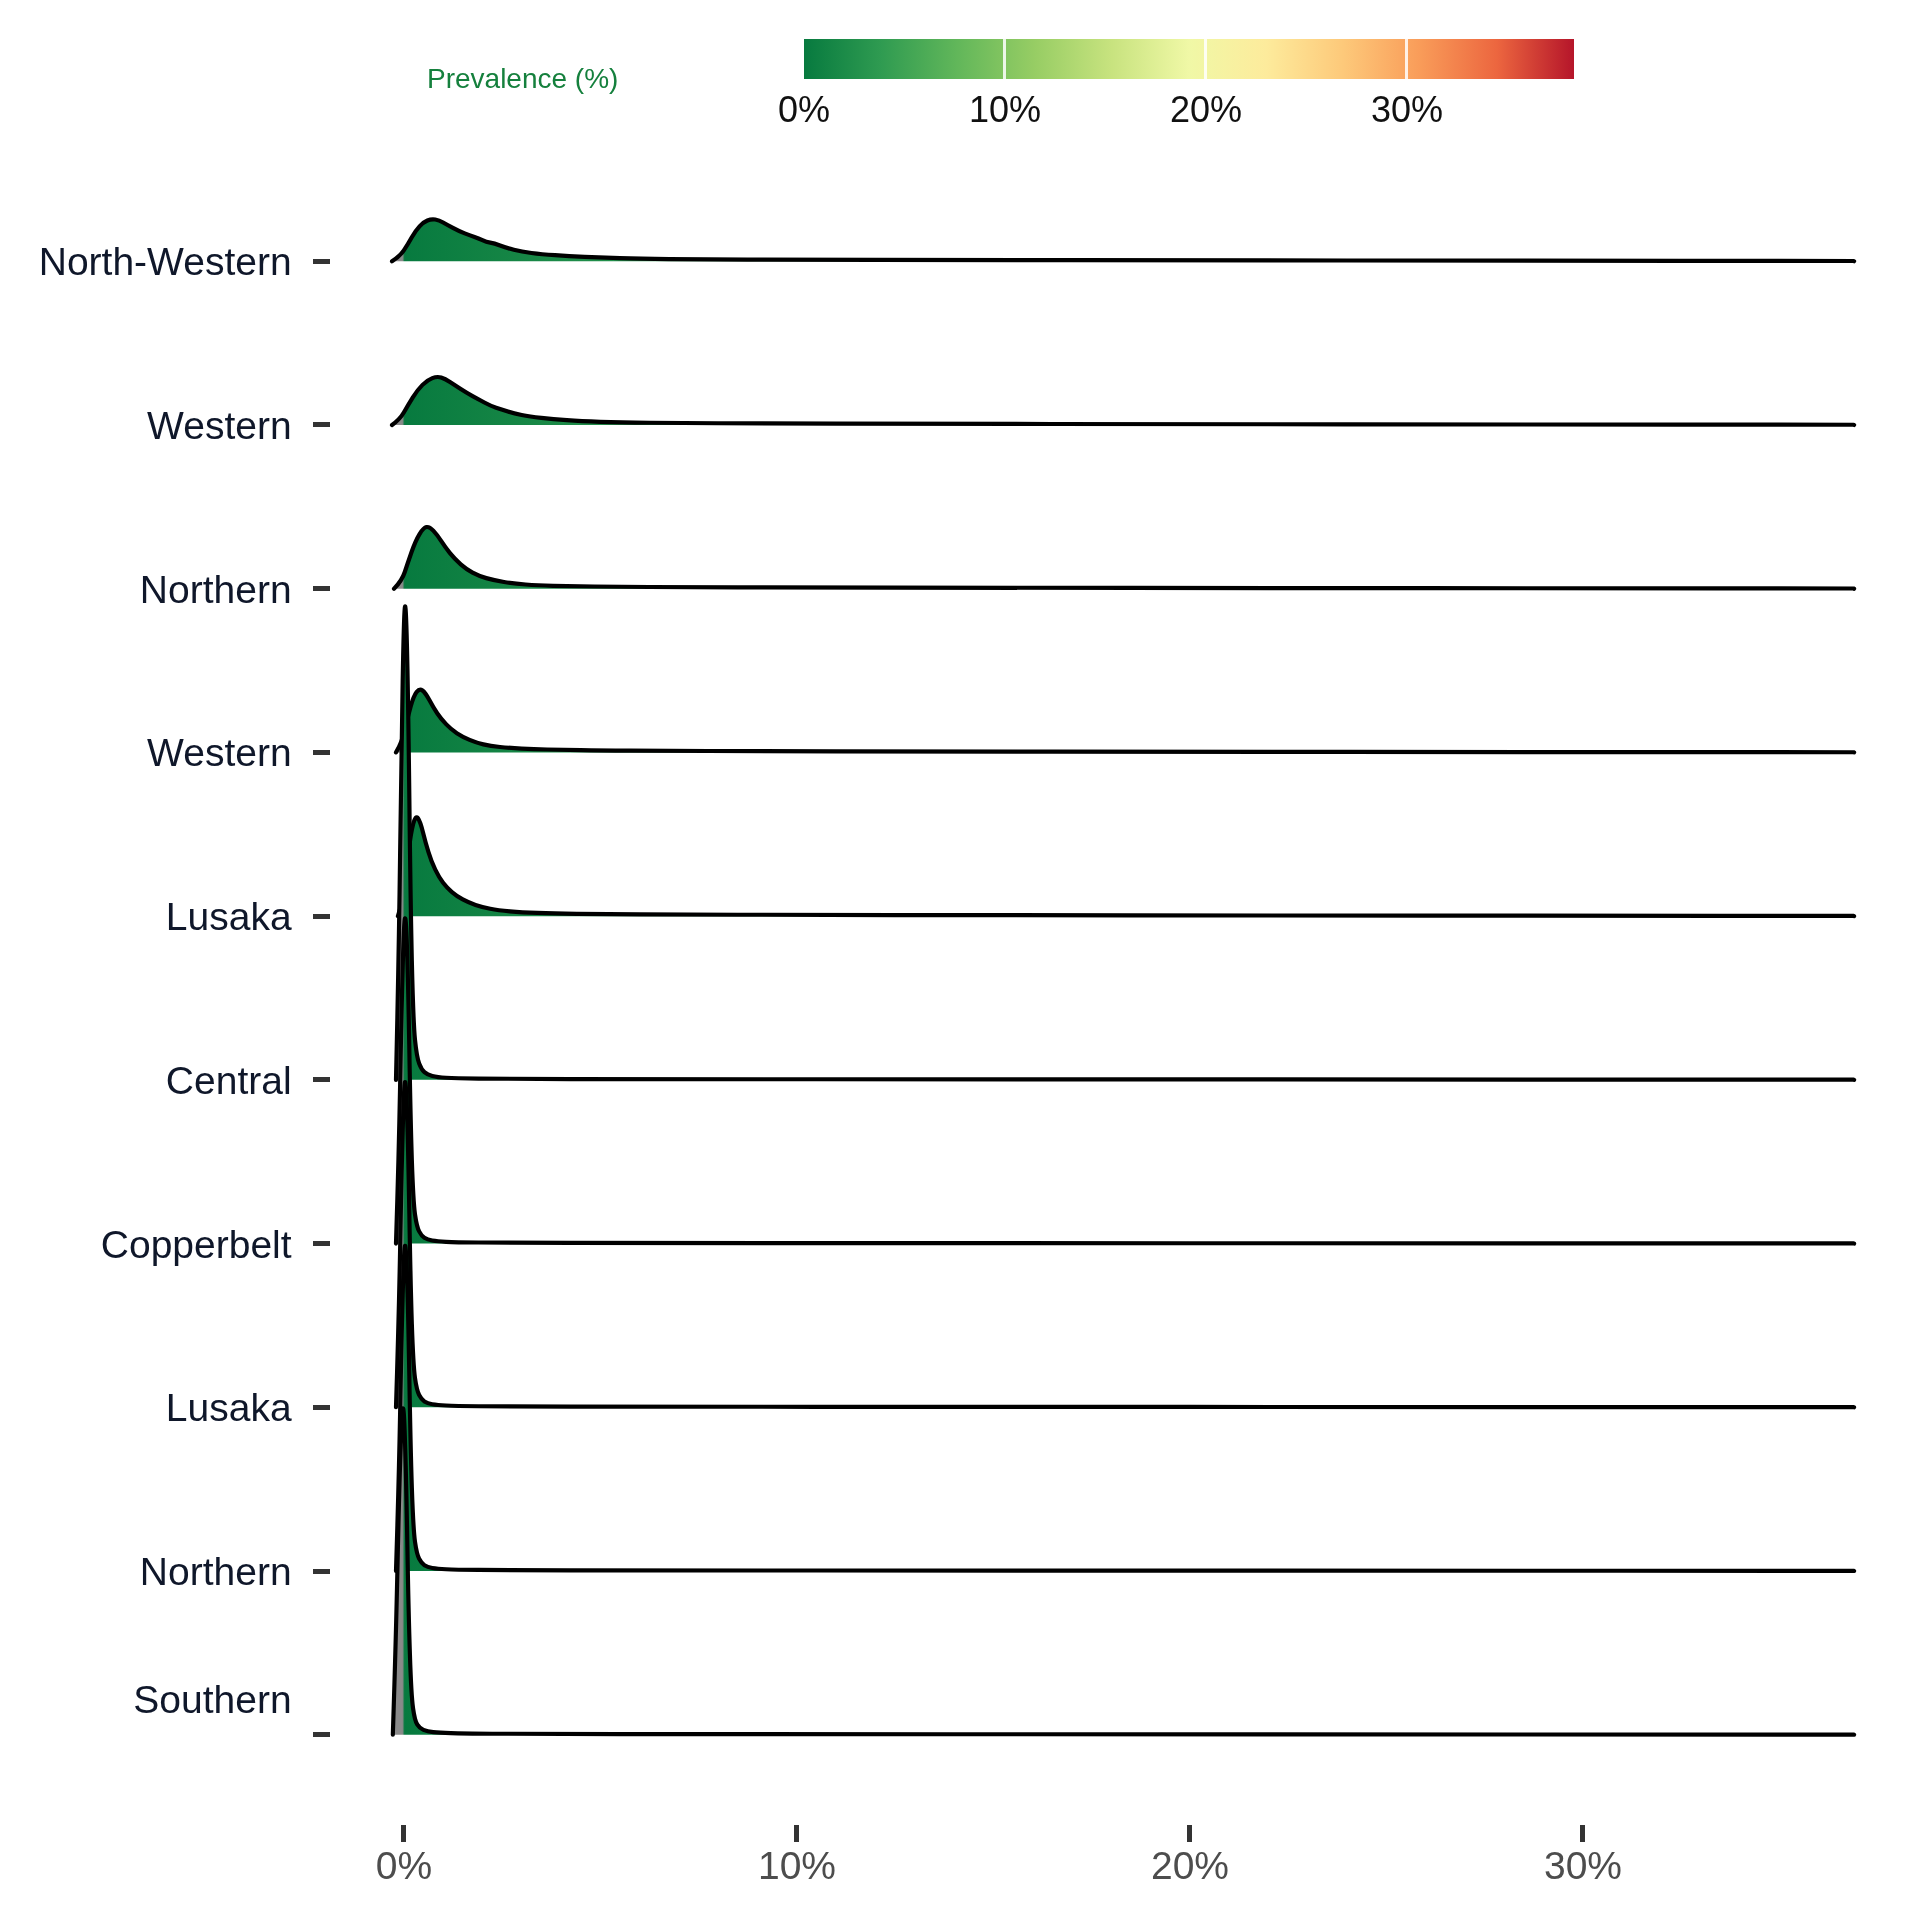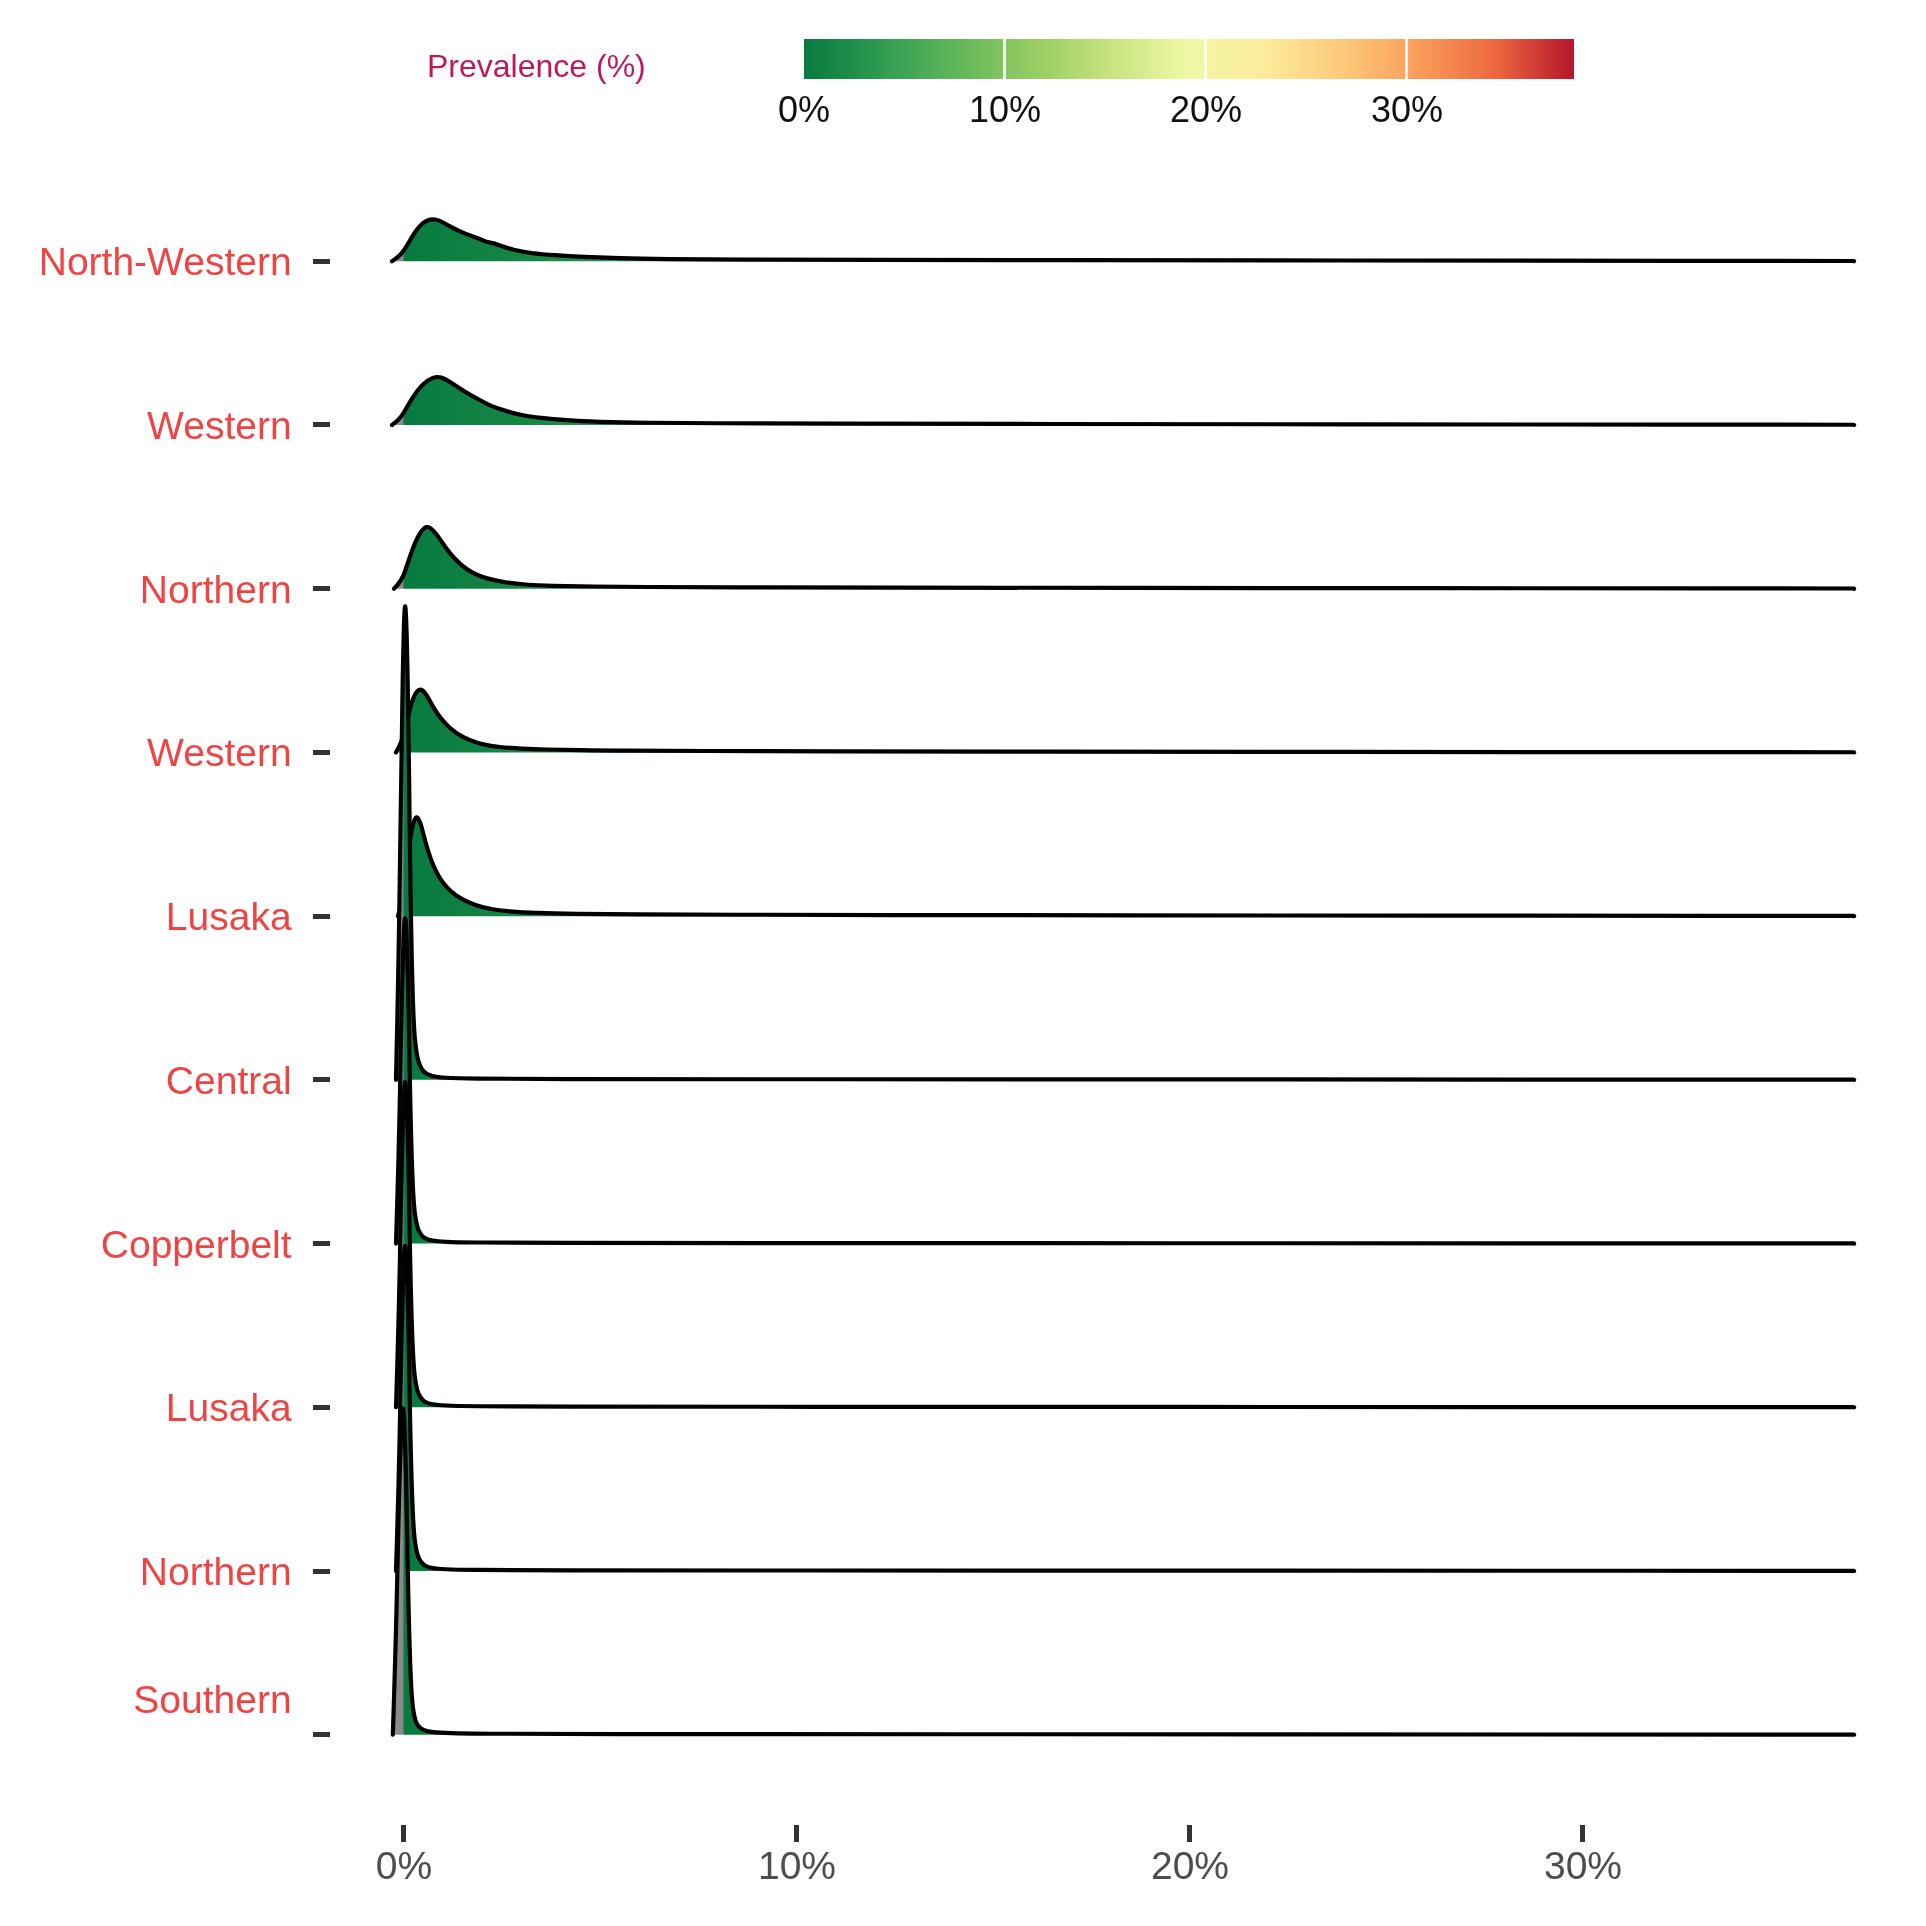--- a/index.html
+++ b/index.html
@@ -1,25 +1,25 @@
 <!DOCTYPE html>
 <html style="font-size:10.3px"><head>
 <meta charset="utf-8">
 <style>
   html,body{margin:0;padding:0;background:#ffffff;}
   body{width:1926px;height:1926px;position:relative;overflow:hidden;
        font-family:"Liberation Sans","DejaVu Sans",sans-serif;}
   
-  .legend-title{position:absolute;left:427px;top:48px;font-size:32px;color:#be185d;white-space:nowrap;}
+  .legend-title{position:absolute;left:427px;top:63px;font-size:28px;color:#15803d;white-space:nowrap;}
   .colorbar{position:absolute;left:804px;top:39px;width:770px;height:40px;}
   .cbar-sep{position:absolute;top:0;width:3.2px;height:40px;background:rgba(255,255,255,0.85);}
   .legend-label{position:absolute;top:89px;width:154px;text-align:center;font-size:36px;color:#111111;}
   
   .y-label{position:absolute;left:9.6px;width:282px;text-align:right;font-size:39px;
-           line-height:48px;height:48px;color:#ef4444;white-space:nowrap;}
+           line-height:48px;height:48px;color:#0f172a;white-space:nowrap;}
   .y-tick{position:absolute;left:313px;width:16.7px;height:5.1px;background:#333333;}
   .x-tick{position:absolute;top:1825px;width:5.1px;height:16.7px;background:#333333;}
   .x-label{position:absolute;top:1844px;width:154px;text-align:center;font-size:39px;color:#4d4d4d;}
   #ridge-svg{position:absolute;left:0;top:0;}
 </style>
 </head>
 <body>
 
 <svg id="ridge-svg" width="1926" height="1926" viewBox="0 0 3000 3000">
     <defs>

